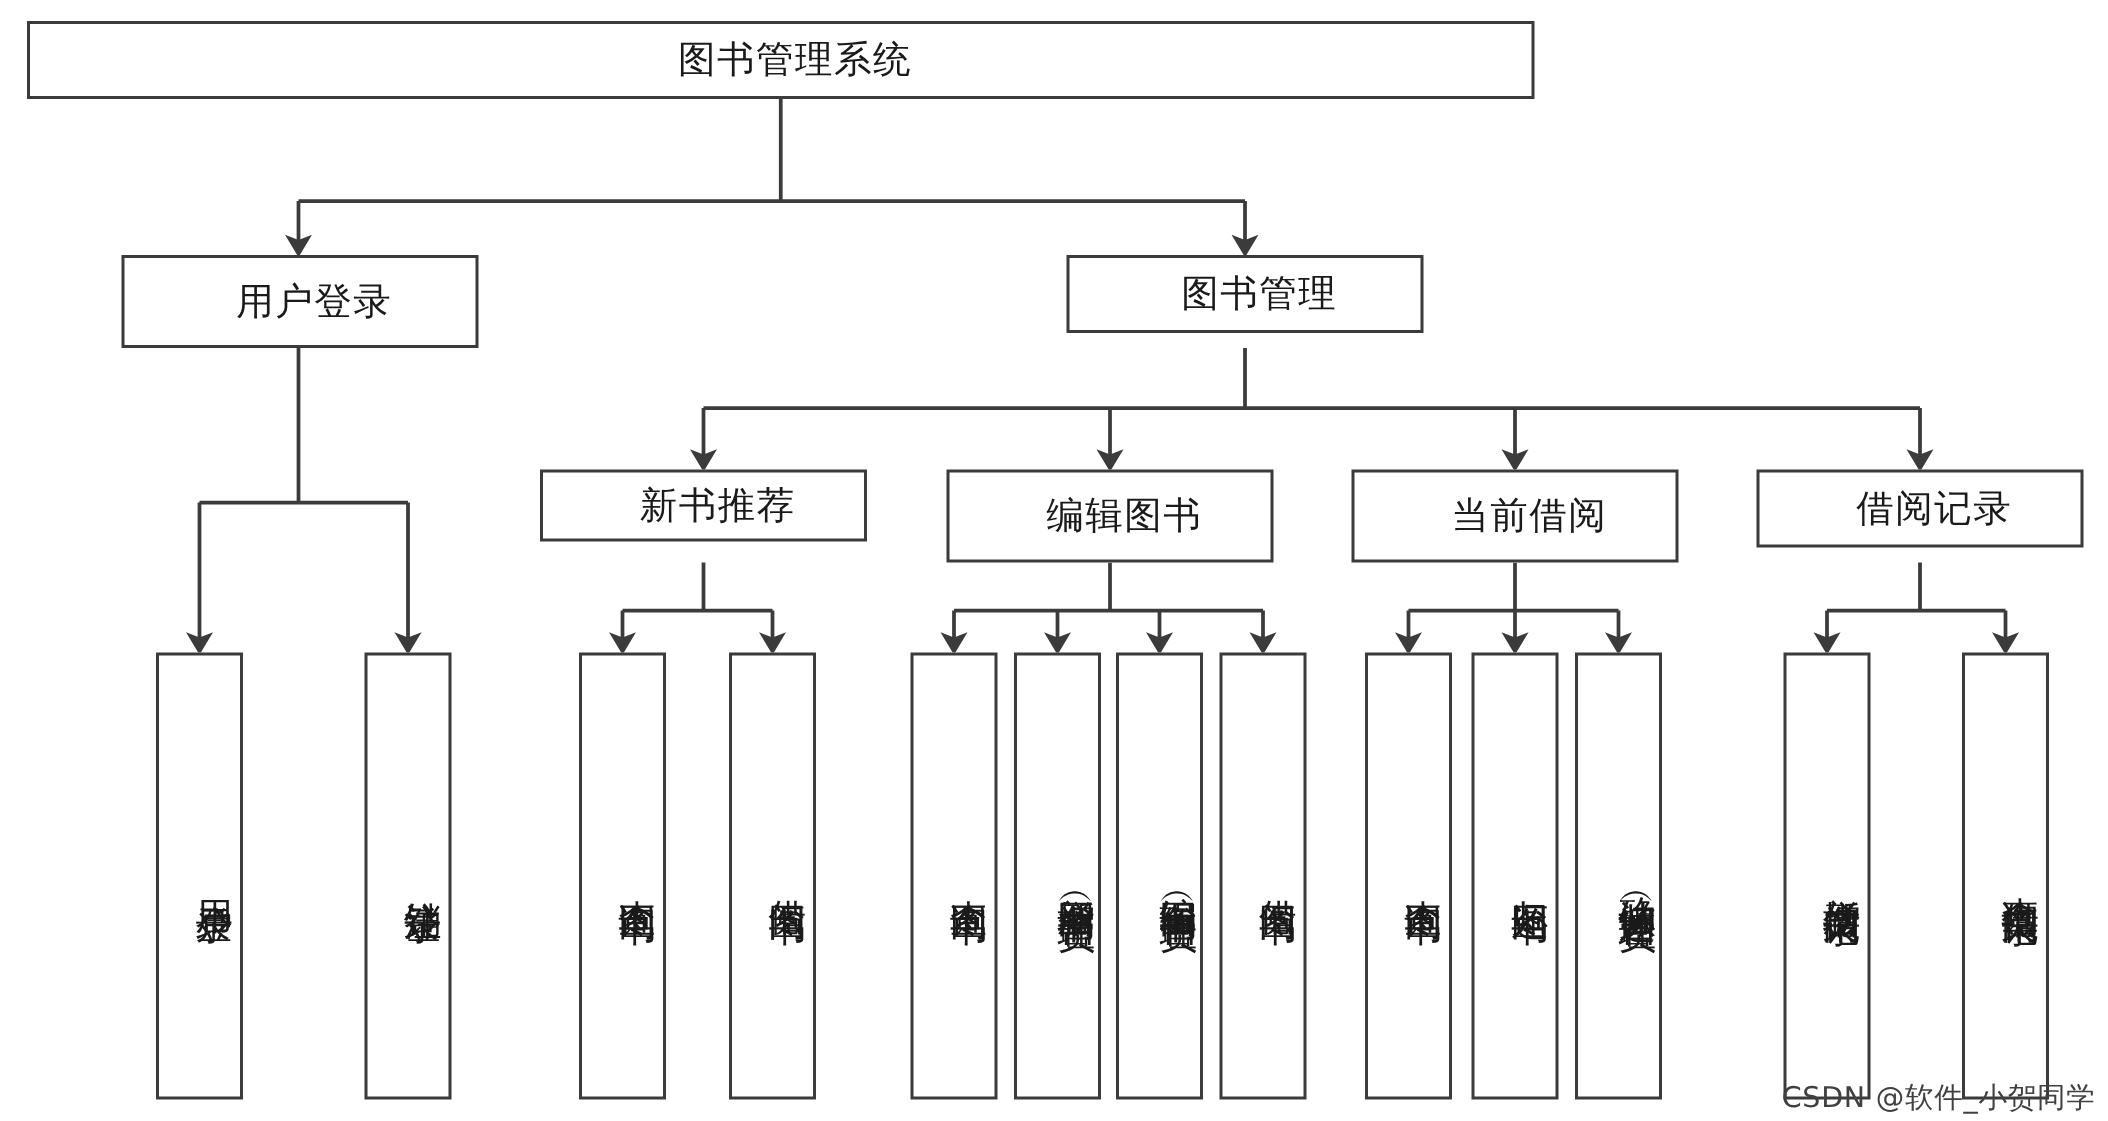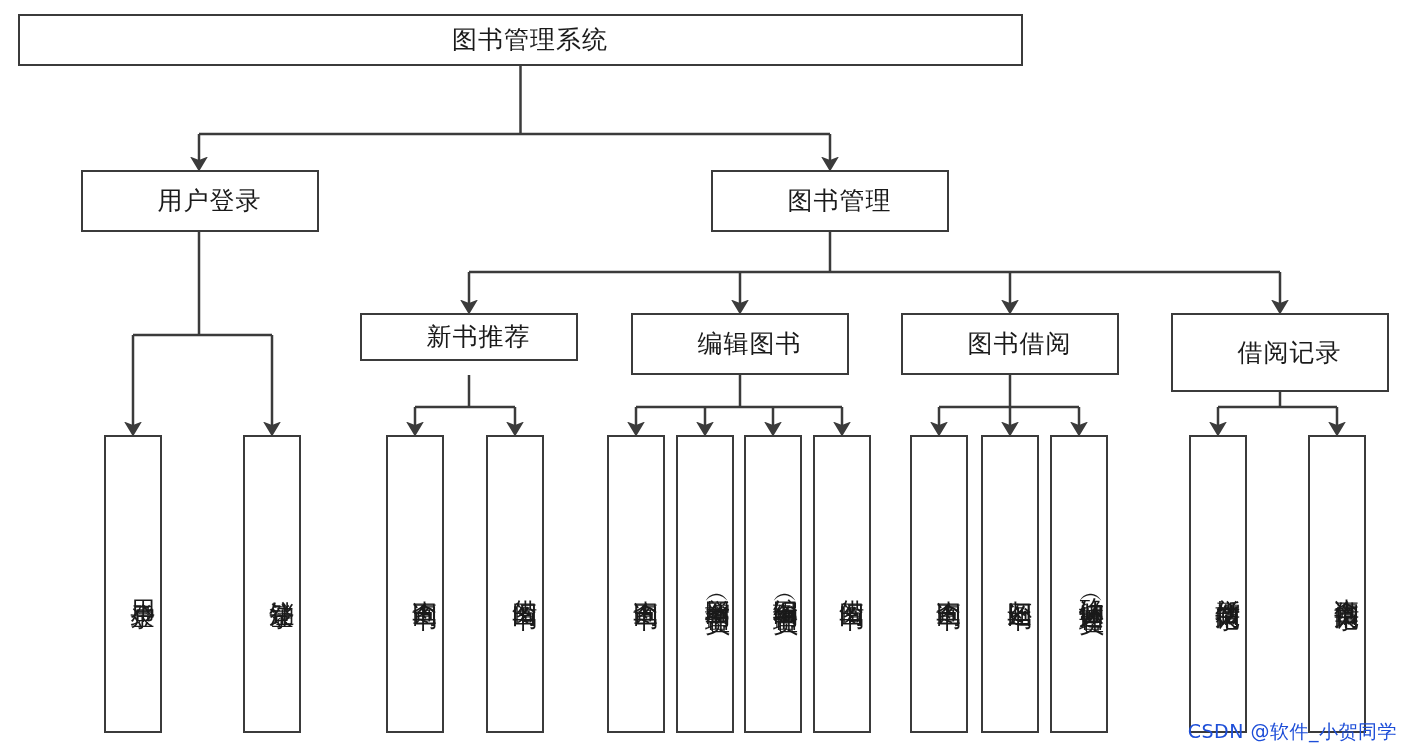--- a/index.html
+++ b/index.html
@@ -59,21 +59,21 @@
   }
   .node-v.center-v {
     align-items: center;
     padding-top: 0;
   }
   .watermark {
     position: absolute;
     right: 8px;
     bottom: 2px;
     font-size: 19px;
-    color: #1d4ed8;
+    color: #404040;
     letter-spacing: 0.5px;
     white-space: nowrap;
   }
 </style>
 </head>
 <body>
 
 <div id="diagram-root">
 
   <svg class="connectors" viewBox="0 0 1405 747" xmlns="http://www.w3.org/2000/svg">
@@ -141,34 +141,34 @@
     </g>
   </svg>
 
   <div class="node node-h node-root" style="left:18px; top:14px; width:1005px; height:52px;">
     <span>图书管理系统</span>
   </div>
 
   <div class="node node-h" style="left:81px; top:170px; width:238px; height:62px;">
     <span>用户登录</span>
   </div>
-  <div class="node node-h" style="left:711px; top:170px; width:238px; height:62px;">
+  <div class="node node-h" style="left:711px; top:170px; width:238px; height:52px;">
     <span>图书管理</span>
   </div>
 
   <div class="node node-h" style="left:360px; top:313px; width:218px; height:48px;">
     <span>新书推荐</span>
   </div>
   <div class="node node-h" style="left:631px; top:313px; width:218px; height:62px;">
     <span>编辑图书</span>
   </div>
   <div class="node node-h" style="left:901px; top:313px; width:218px; height:62px;">
-    <span>图书借阅</span>
-  </div>
-  <div class="node node-h" style="left:1171px; top:313px; width:218px; height:79px;">
+    <span>当前借阅</span>
+  </div>
+  <div class="node node-h" style="left:1171px; top:313px; width:218px; height:52px;">
     <span>借阅记录</span>
   </div>
 
   <div class="node node-v center-v" style="left:104px; top:435px; width:58px; height:298px;">
     <span>用户登录</span>
   </div>
   <div class="node node-v center-v" style="left:243px; top:435px; width:58px; height:298px;">
     <span>注销登录</span>
   </div>
 

